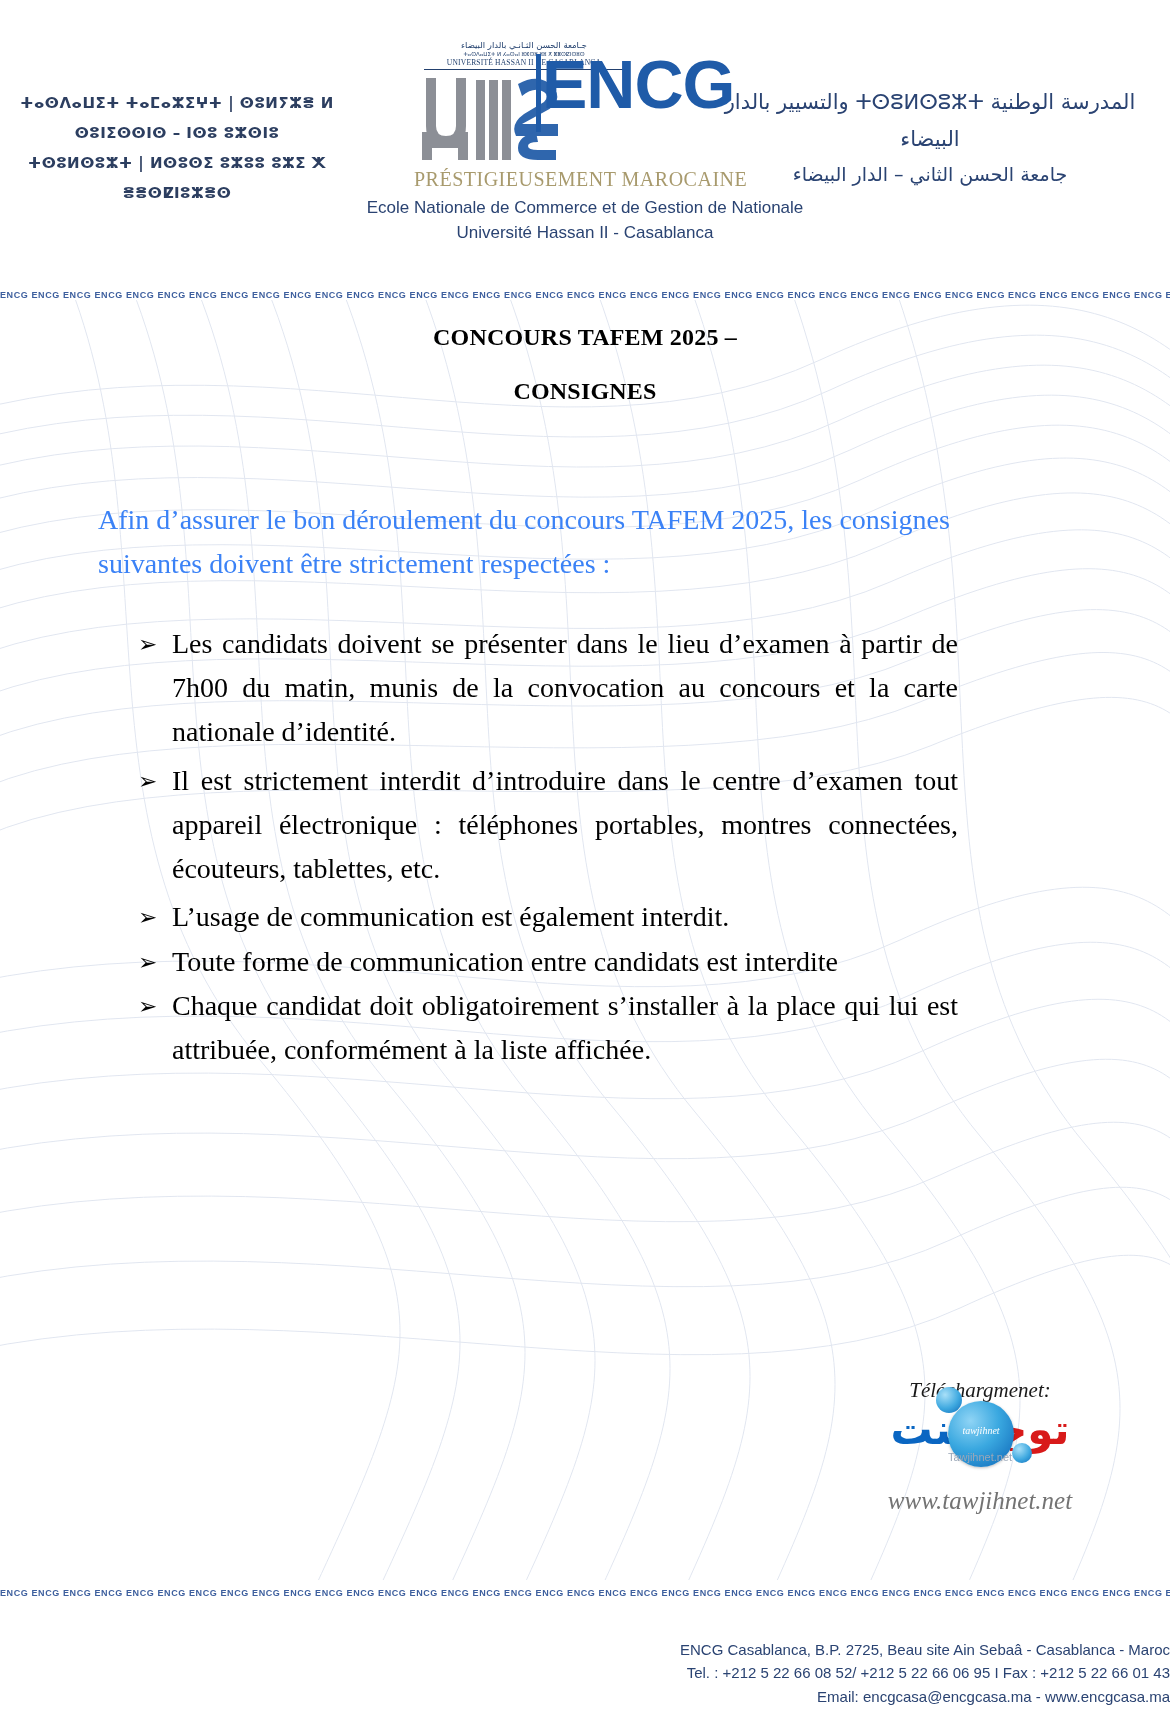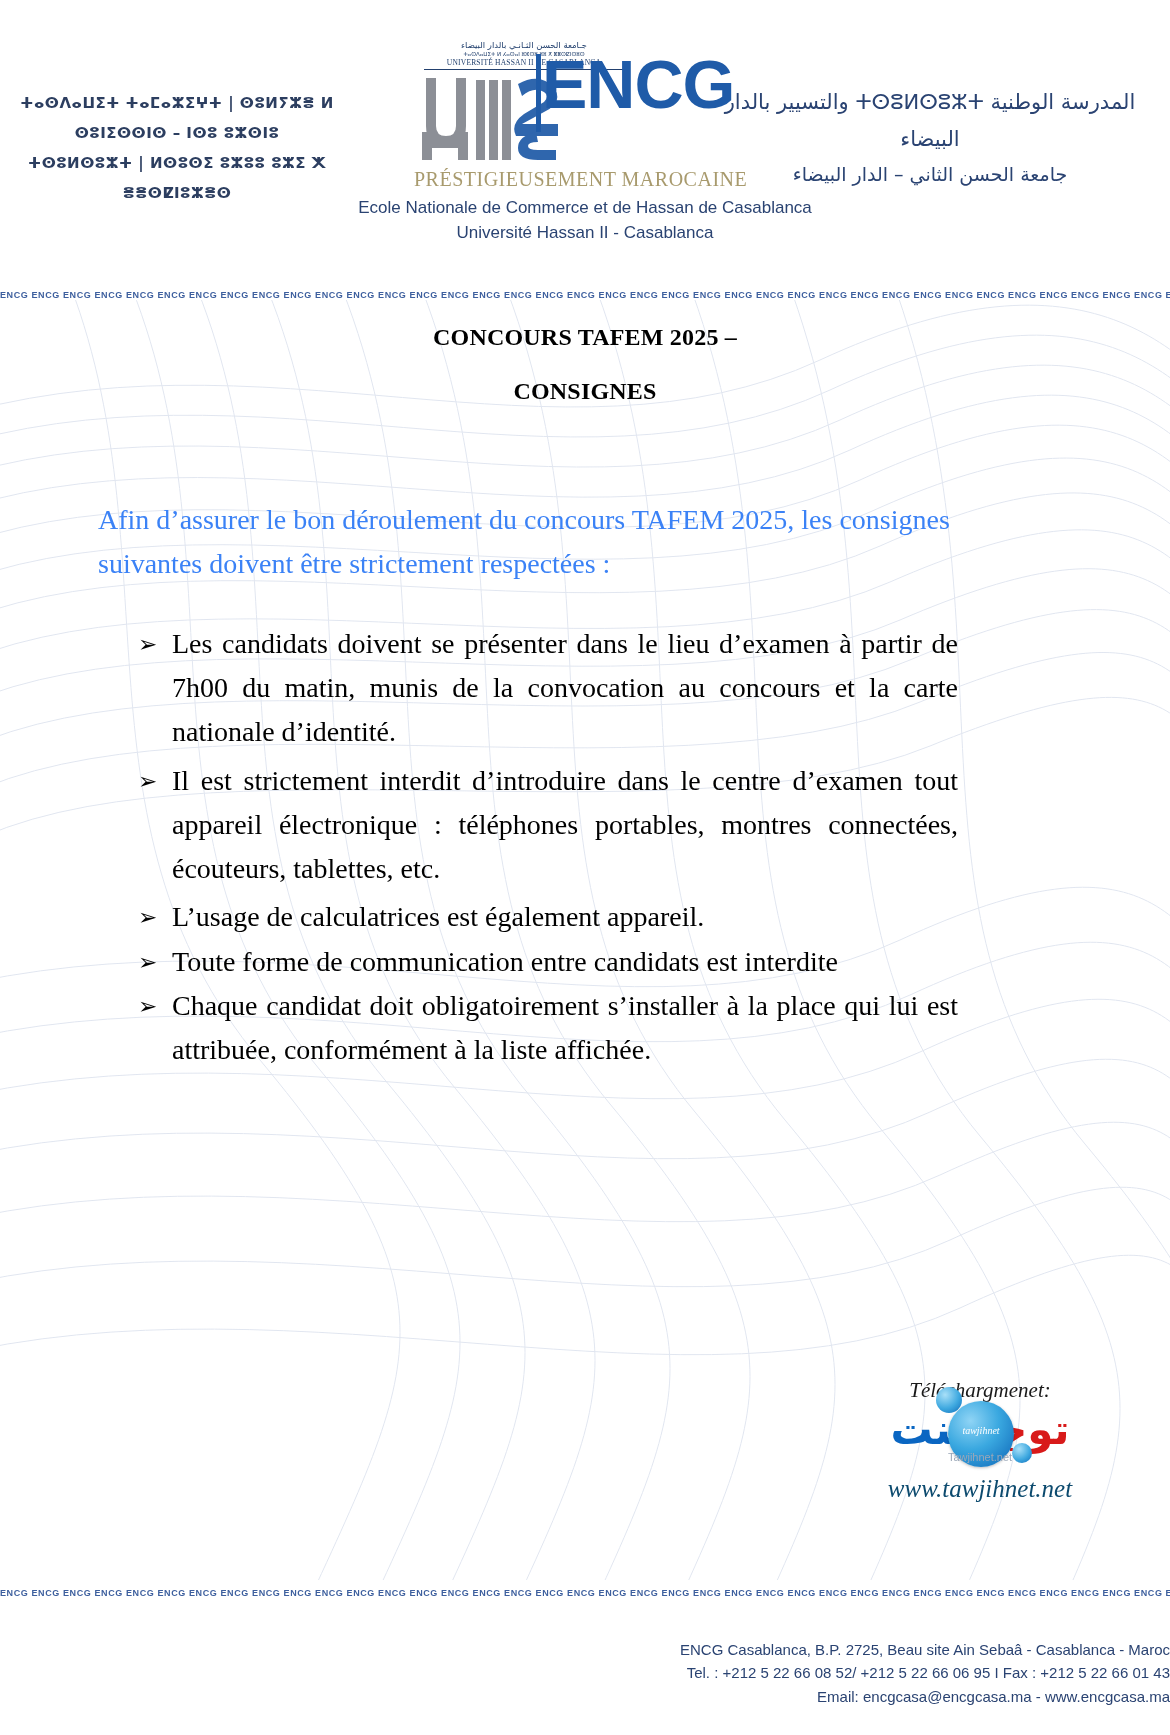--- a/index.html
+++ b/index.html
@@ -290,25 +290,25 @@
     background: radial-gradient(circle at 35% 30%, #a9e0f8 0%, #3fa9e0 55%, #0d6ab8 100%);
   }
   .tawjih-dot-b {
     position: absolute;
     left: 212px; top: 38px;
     width: 20px; height: 20px;
     border-radius: 50%;
     background: radial-gradient(circle at 35% 30%, #a9e0f8 0%, #3fa9e0 55%, #0d6ab8 100%);
   }
   .tawjih-url {
-    margin-top: 8px;
+    margin-top: 20px;
     font-family: "Liberation Serif", serif;
     font-style: italic;
     font-size: 25px;
-    color: #0c4a6e;
+    color: #737373;
   }
 
   
   .footer {
     position: absolute;
     left: 0;
     top: 1638px;
     width: 1170px;
     text-align: right;
     color: #2a4372;
@@ -383,21 +383,21 @@
         <rect x="84" y="6" width="9" height="80" fill="#8c8f96"></rect>
         <path d="M100 10 Q122 -2 136 14 Q146 28 126 38 L104 50 L140 50 L140 62 L98 62 Q92 50 106 40 L126 28 Q132 22 126 18 Q116 12 104 22 Z" fill="#2f66ad"></path>
         <path d="M118 58 Q100 62 100 74 Q100 86 120 86 L138 86 L138 76 L120 76 Q110 76 110 72 Q110 68 120 68 Z" fill="#2f66ad"></path>
       </svg>
       <div class="logo-bar"></div>
       <div class="logo-encg">ENCG</div>
       <div class="logo-tagline">PRÉSTIGIEUSEMENT MAROCAINE</div>
     </div>
 
     <div class="header-school">
-      <div>Ecole Nationale de Commerce et de Hassan de Casablanca</div>
+      <div>Ecole Nationale de Commerce et de Gestion de Nationale</div>
       <div>Université Hassan II - Casablanca</div>
     </div>
   </div>
 
   <div class="encg-band top">ENCG ENCG ENCG ENCG ENCG ENCG ENCG ENCG ENCG ENCG ENCG ENCG ENCG ENCG ENCG ENCG ENCG ENCG ENCG ENCG ENCG ENCG ENCG ENCG ENCG ENCG ENCG ENCG ENCG ENCG ENCG ENCG ENCG ENCG ENCG ENCG ENCG ENCG ENCG ENCG ENCG ENCG ENCG ENCG ENCG ENCG ENCG ENCG ENCG ENCG ENCG ENCG ENCG ENCG ENCG ENCG</div>
 
   <div class="doc-title">
     <div>CONCOURS TAFEM 2025 –</div>
     <div>CONSIGNES</div>
   </div>
@@ -408,21 +408,21 @@
     <div class="bullet">
       <span class="bullet-marker">➢</span>
       <span>Les candidats doivent se présenter dans le lieu d’examen à partir de 7h00 du matin, munis de la convocation au concours et la carte nationale d’identité.</span>
     </div>
     <div class="bullet">
       <span class="bullet-marker">➢</span>
       <span>Il est strictement interdit d’introduire dans le centre d’examen tout appareil électronique : téléphones portables, montres connectées, écouteurs, tablettes, etc.</span>
     </div>
     <div class="bullet tight">
       <span class="bullet-marker">➢</span>
-      <span>L’usage de calculatrices est également appareil.</span>
+      <span>L’usage de communication est également interdit.</span>
     </div>
     <div class="bullet tight">
       <span class="bullet-marker">➢</span>
       <span>Toute forme de communication entre candidats est interdite</span>
     </div>
     <div class="bullet tight">
       <span class="bullet-marker">➢</span>
       <span>Chaque candidat doit obligatoirement s’installer à la place qui lui est attribuée, conformément à la liste affichée.</span>
     </div>
   </div>

